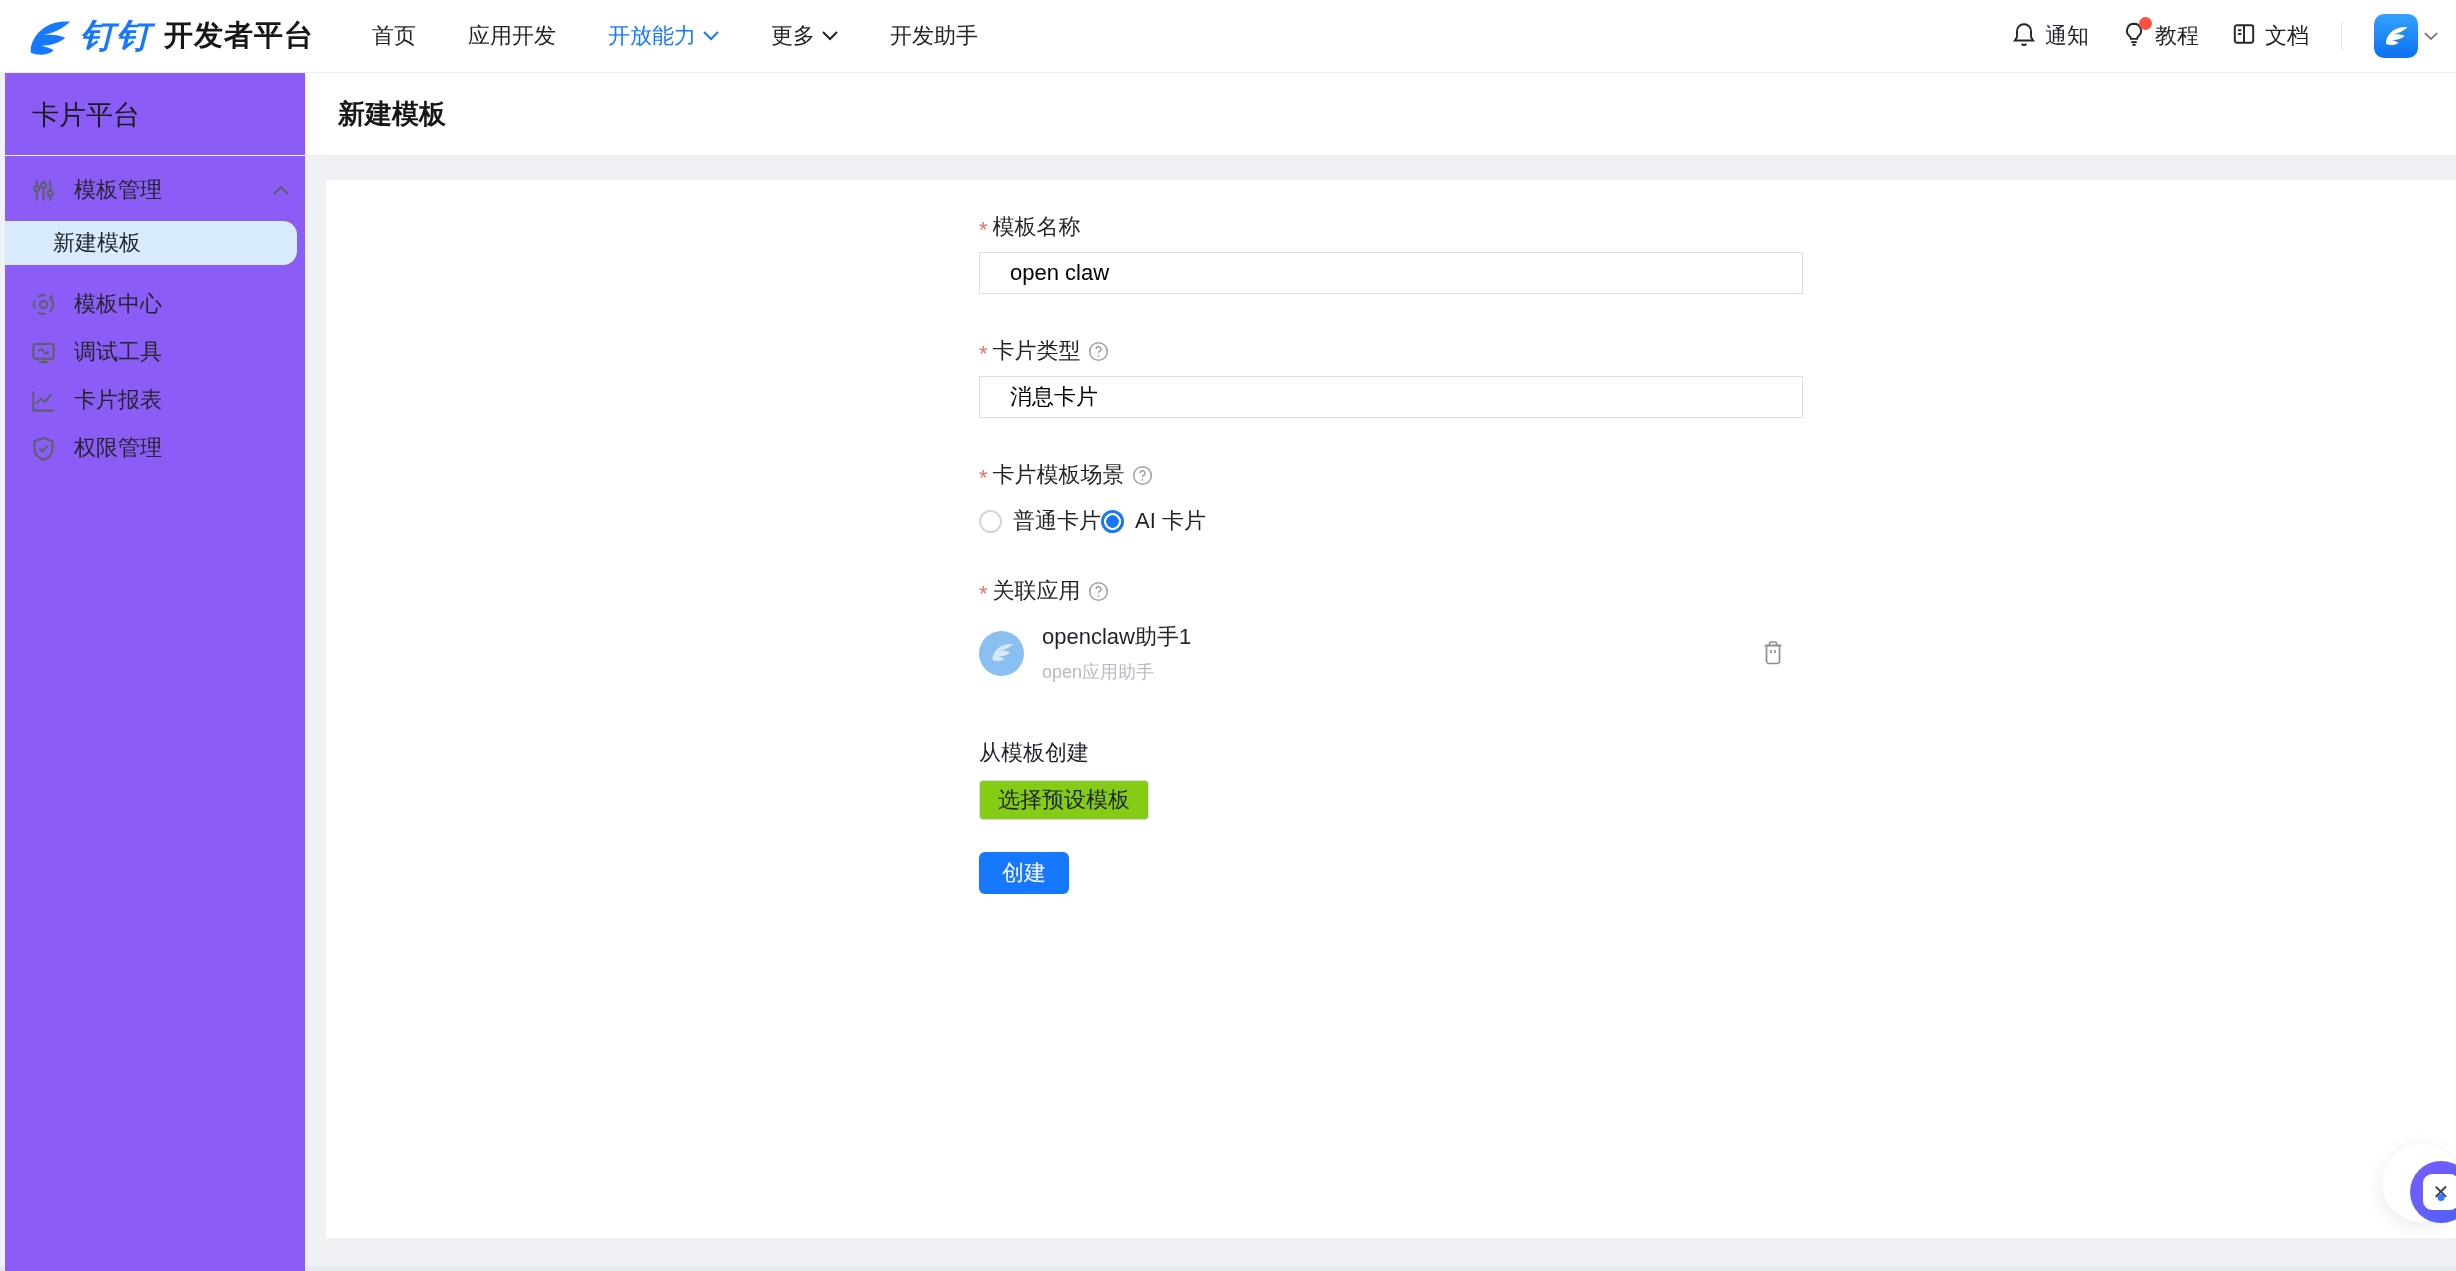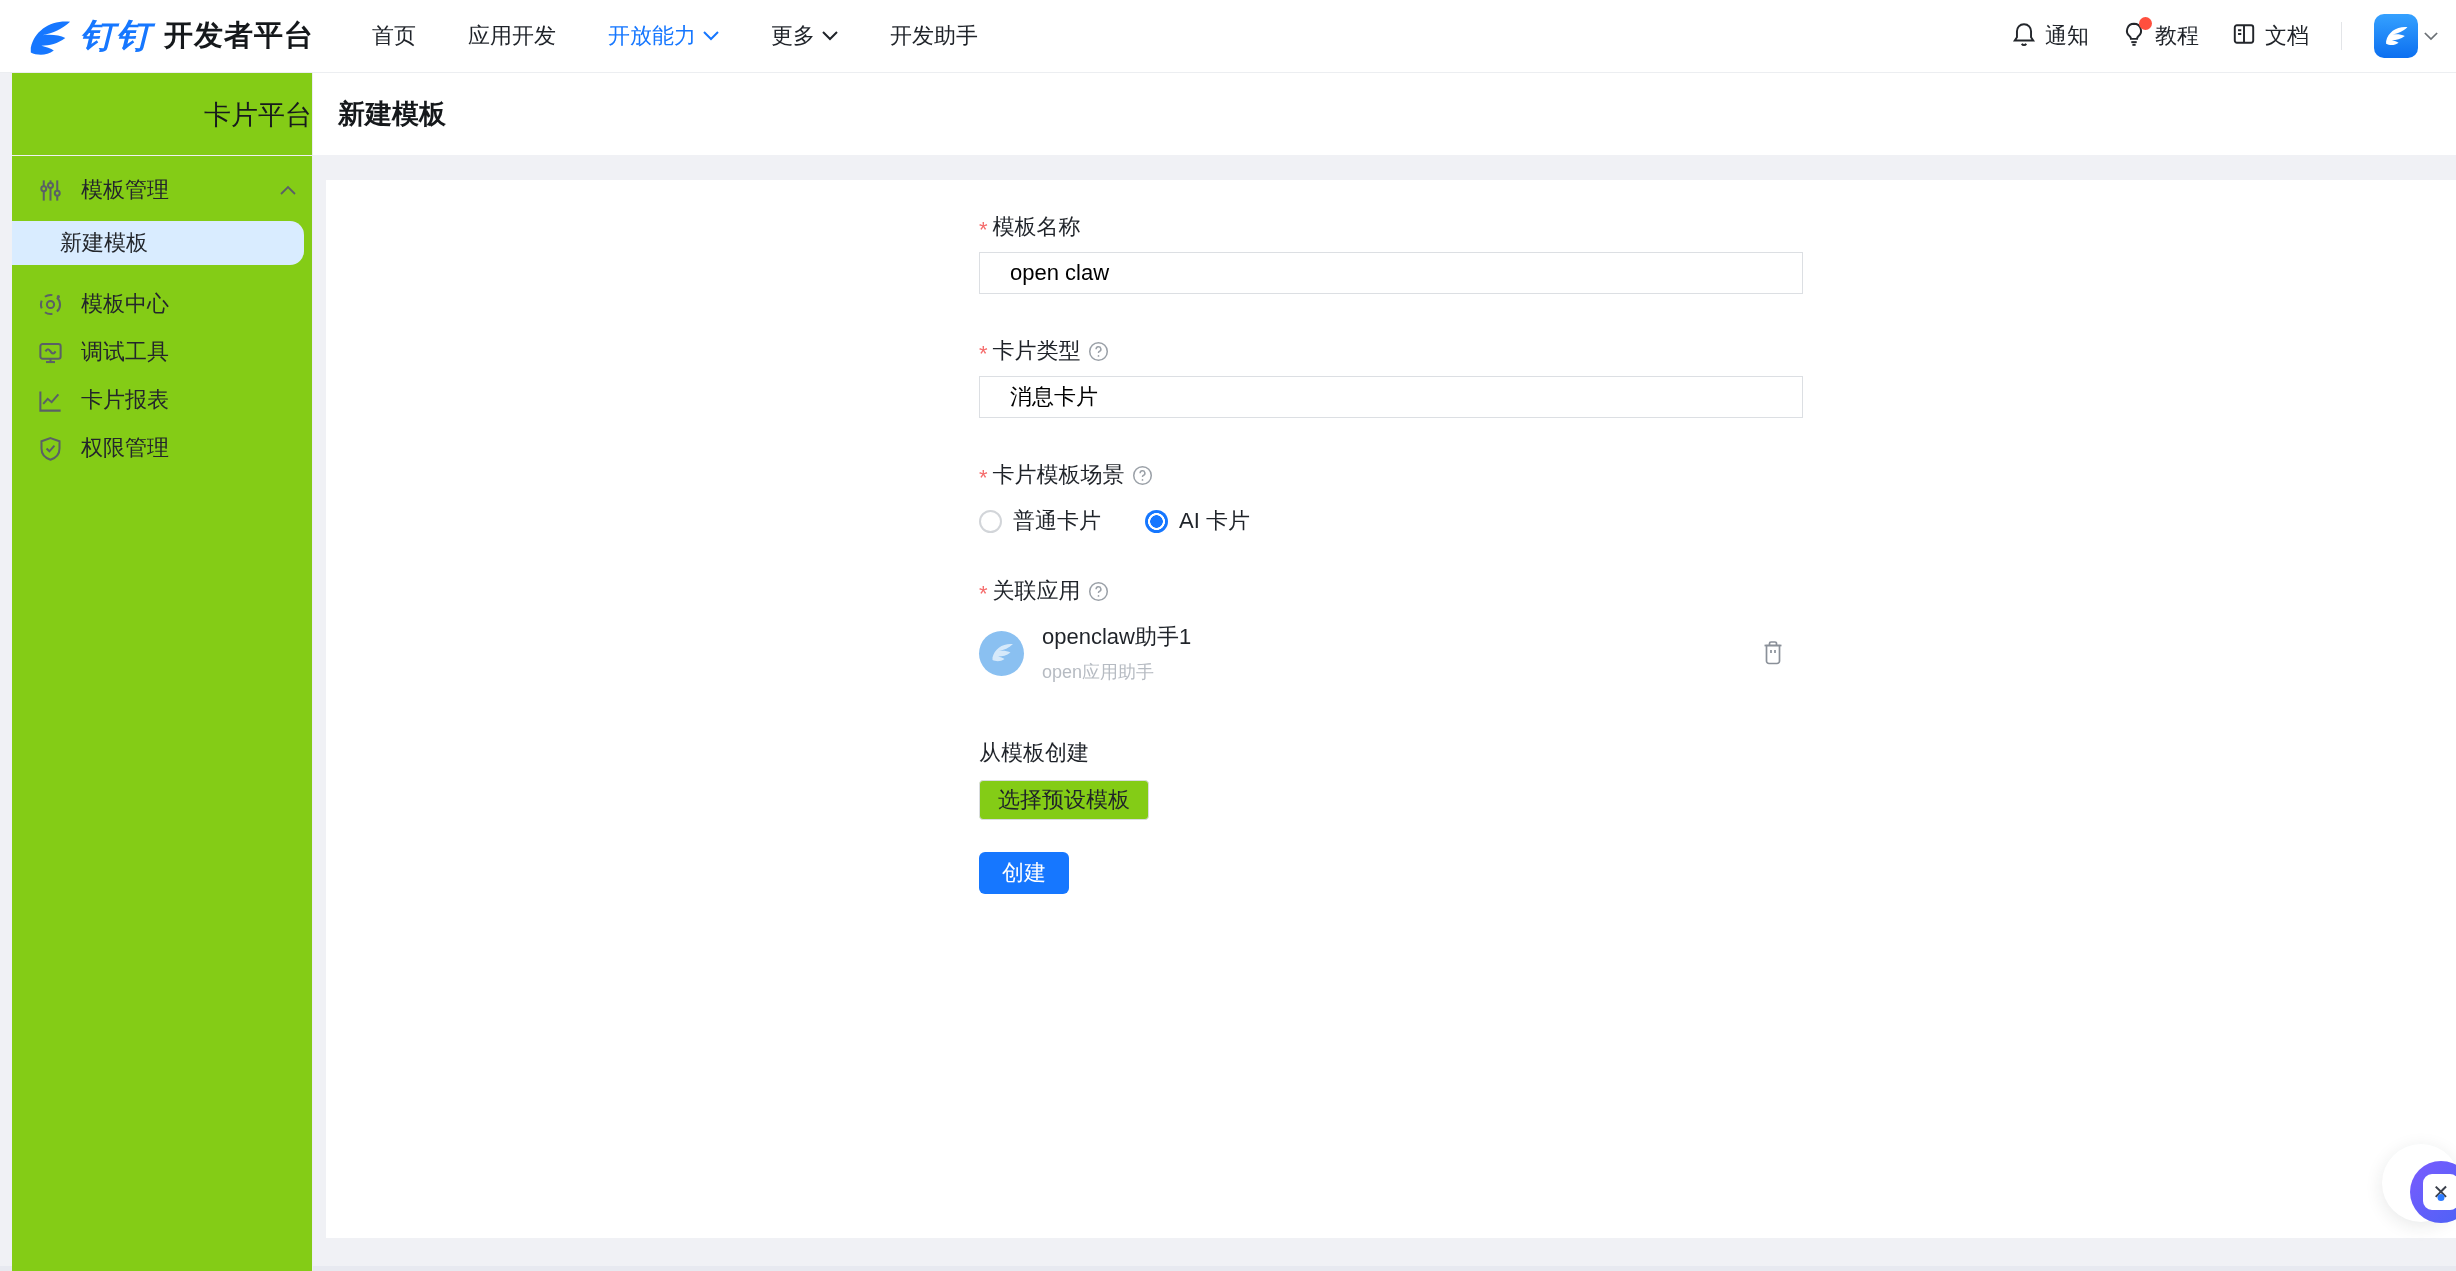--- a/index.html
+++ b/index.html
@@ -29,22 +29,22 @@
   .tool-icon { width:26px; height:26px; color:#23262B; position:relative; }
   .red-dot { position:absolute; top:-4px; right:-5px; width:13px; height:13px; border-radius:50%; background:#FF4F3E; }
   .nav-divider { width:1px; height:28px; background:#E3E5E8; }
   .user-chip { display:flex; align-items:center; gap:6px; cursor:pointer; }
   .user-avatar { width:44px; height:44px; border-radius:10px; background:linear-gradient(180deg,#35A1FF,#0C6FF0);
     display:flex; align-items:center; justify-content:center; color:#fff; }
   .user-chev { width:14px; height:9px; color:#6B7075; }
 
   
   .sidebar {
-    position:absolute; top:73px; left:12px; bottom:0; width:301px;
-    background:#84cc16; border-right:1px solid #ECEEF1; z-index:20;text-align:right;
+    position:absolute; top:73px; left:5px; bottom:0; width:301px;
+    background:#8b5cf6; border-right:1px solid #ECEEF1; z-index:20;
   }
   .sidebar-title { font-size:27px; color:#171A1D; padding:24px 0 22px 27px; border-bottom:1px solid #F0F1F3; }
   .menu { padding-top:10px; }
   .menu-row { height:48px; display:flex; align-items:center; padding:0 16px 0 25px;
     font-size:22px; color:#23262B; cursor:pointer; }
   .menu-icon { width:27px; height:27px; color:#5A6066; margin-right:17px; flex:none; }
   .menu-chev { margin-left:auto; width:16px; height:10px; color:#5A6066; }
   .sub-row { height:44px; display:flex; align-items:center; padding-left:48px;
     font-size:22px; color:#23262B; cursor:pointer; margin:7px 8px 7px 0; }
   .sub-row.selected { background:#D9ECFF; border-radius:0 14px 14px 0; }
@@ -67,21 +67,21 @@
   .field-label { display:flex; align-items:center; font-size:22px; color:#1F2329; margin-bottom:10px; }
   .star { color:#F56C6C; font-size:22px; margin-right:5px; line-height:1; transform:translateY(3px); }
   .help-icon { width:21px; height:21px; margin-left:7px; color:#9BA1A8; }
   .text-input {
     width:824px; height:42px; border:1px solid #DCDFE3; border-radius:0;
     padding:0 30px; font-size:22px; color:#000000; outline:none; background:#fff;
     font-family:"Liberation Sans","DejaVu Sans",sans-serif;
   }
   .field-block { margin-bottom:42px; }
 
-  .radio-row { display:flex; align-items:center; gap:44px; margin-top:18px; height:26px; }
+  .radio-row { display:flex; align-items:center; margin-top:18px; height:26px; }
   .radio-opt { display:flex; align-items:center; gap:11px; font-size:22px; color:#1F2329; cursor:pointer; }
   .radio { width:23px; height:23px; border-radius:50%; border:2px solid #D2D5D9; background:#fff; flex:none; }
   .radio.sel { border:none; background:radial-gradient(circle,#1677FF 0 6px,#fff 6.5px 8.2px,#1677FF 8.7px); }
 
   .app-row { display:flex; align-items:center; margin-top:18px; height:58px; }
   .app-avatar { width:45px; height:45px; border-radius:50%; background:#8AC0F1;
     display:flex; align-items:center; justify-content:center; flex:none; }
   .app-avatar svg { width:26px; height:24px; color:rgba(255,255,255,0.65); }
   .app-meta { margin-left:18px; display:flex; flex-direction:column; gap:8px; }
   .app-name { font-size:22px; color:#1F2329; font-weight:500; }

